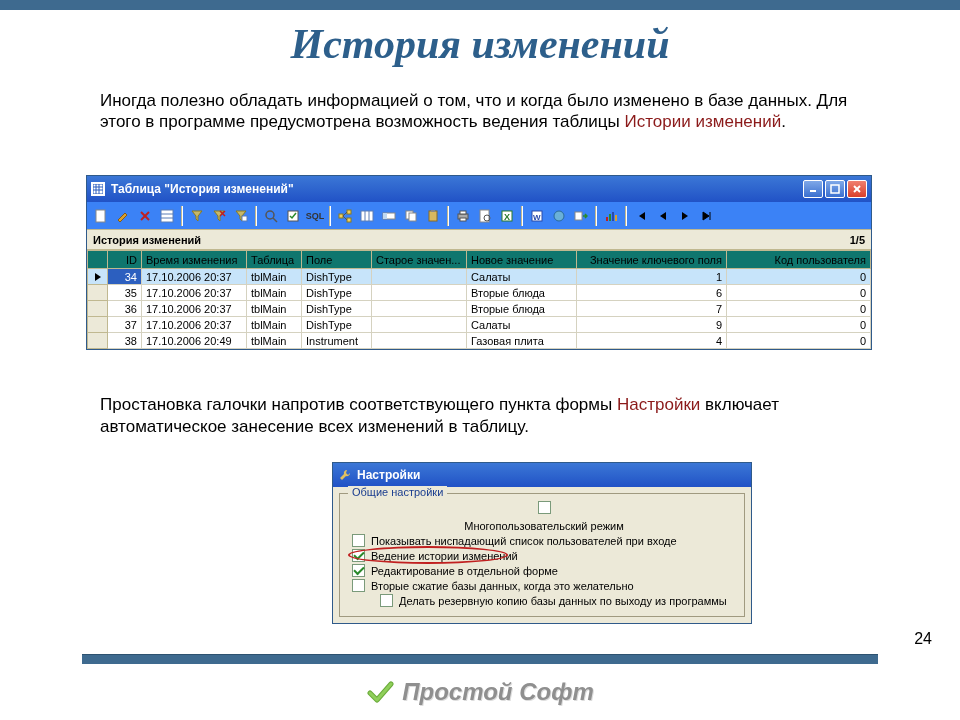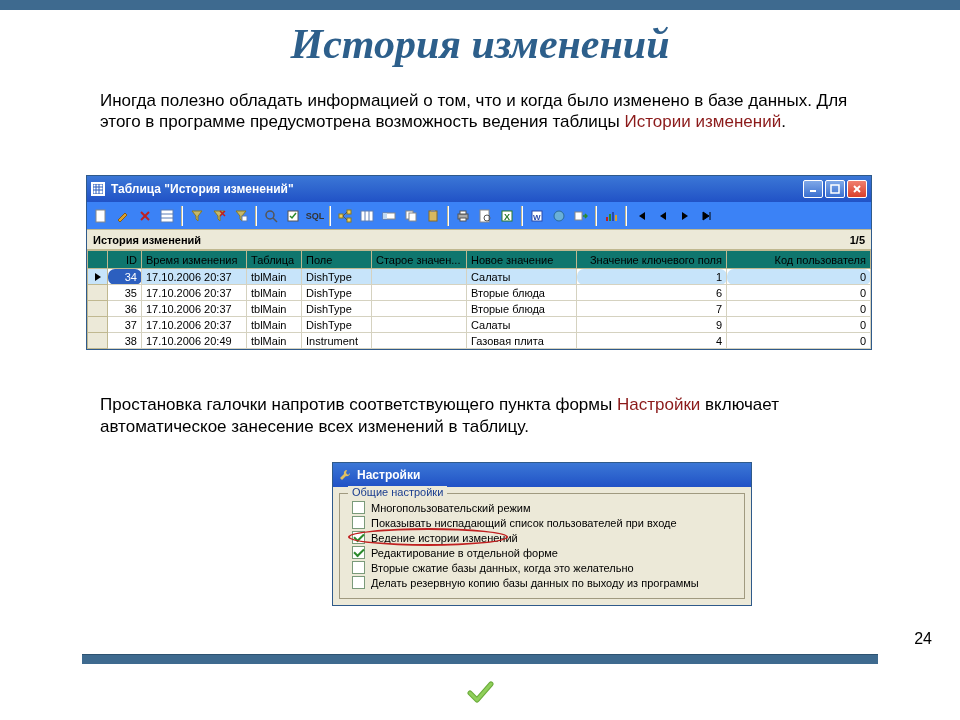--- a/index.html
+++ b/index.html
@@ -25,21 +25,21 @@
   .tbtn { width:20px; height:20px; display:flex; align-items:center; justify-content:center; cursor:pointer; }
   .tsep { width:2px; height:20px; border-left:1px solid #c0b890; border-right:1px solid #fff; margin:0 2px; }
 
   .subhdr { background:#ece9d8; height:20px; border-bottom:1px solid #c0b890; display:flex; align-items:center; padding:0 6px; font-size:11px; font-weight:bold; }
   .subhdr .sp { flex:1; }
 
   table.grid { border-collapse:collapse; width:100%; background:#fff; font-size:11px; }
   table.grid th { background:#0f766e; border:1px solid #c0b890; font-weight:normal; padding:2px 4px; text-align:left; height:18px; }
   table.grid th.r { text-align:right; }
   table.grid td { border:1px solid #d5d2c0; padding:1px 4px; height:16px; }
-  table.grid td.r { text-align:right;border-radius:7px; }
+  table.grid td.r { text-align:right; }
   table.grid td.rowhdr { background:#ece9d8; width:20px; text-align:center; border:1px solid #c0b890;}
   table.grid tr.sel td { background:#c7e4fa; }
   table.grid tr.sel td.sel-id { background:#2c5fbf; color:#fff; }
   .tri { display:inline-block; width:0; height:0; border-top:4px solid transparent; border-bottom:4px solid transparent; border-left:6px solid #000; }
 
   .para2 { position:absolute; top:394px; left:100px; right:80px; font-size:17px; color:#000; line-height:1.3; }
   .para2 .red { color:#8b1a1a; }
 
   
   .win2 { position:absolute; top:462px; left:332px; width:420px; border:1px solid #2f5a8a; background:#ece9d8; }
@@ -354,51 +354,52 @@
     <span class="ticn2">
         <svg width="12" height="12" viewBox="0 0 12 12">
           <path d="M8 1 A3 3 0 0 0 5 5 L1 9 L3 11 L7 7 A3 3 0 0 0 11 4 L9 6 L7 4 Z" fill="#e0c060"></path>
         </svg>
       </span>
     <span>Настройки</span>
   </div>
   <div class="fieldset">
     <div class="legend">Общие настройки</div>
     <div id="chklist">
-        <div class="chkrow" style="position: relative;">
+        <div class="chkrow" style="position: relative; flex-direction: column;">
           <span class="chk"></span>
           <span>Многопользовательский режим</span>
         </div>
         <div class="chkrow" style="position: relative;">
           <span class="chk"></span>
           <span>Показывать ниспадающий список пользователей при входе</span>
         </div>
         <div class="chkrow" style="position: relative;">
           <span class="chk checked"></span>
           <span>Ведение истории изменений</span>
           <div class="circle" style="left: -4px; top: -2px;"></div>
         </div>
         <div class="chkrow" style="position: relative;">
           <span class="chk checked"></span>
           <span>Редактирование в отдельной форме</span>
         </div>
         <div class="chkrow" style="position: relative;">
           <span class="chk"></span>
           <span>Вторые сжатие базы данных, когда это желательно</span>
         </div>
-        <div class="chkrow" style="position: relative;">
+        <div class="chkrow" style="position: relative; margin-left: 28px;">
           <span class="chk"></span>
           <span>Делать резервную копию базы данных по выходу из программы</span>
         </div>
       </div>
   </div>
 </div>
 
 <div class="footerbar"></div>
 <div class="pagenum">24</div>
 <div class="footer-logo">
   <span class="logo-check">
     <svg width="28" height="28" viewBox="0 0 28 28">
         <path d="M4 15 L11 22 L25 6" fill="none" stroke="#6aaa3a" stroke-width="5" stroke-linecap="round" stroke-linejoin="round"></path>
         <path d="M4 15 L11 22 L25 6" fill="none" stroke="#8fcf5a" stroke-width="3" stroke-linecap="round" stroke-linejoin="round"></path>
       </svg>
   </span>
+  <span class="logo-text">Простой Софт</span>
 </div>
 
 </body></html>

